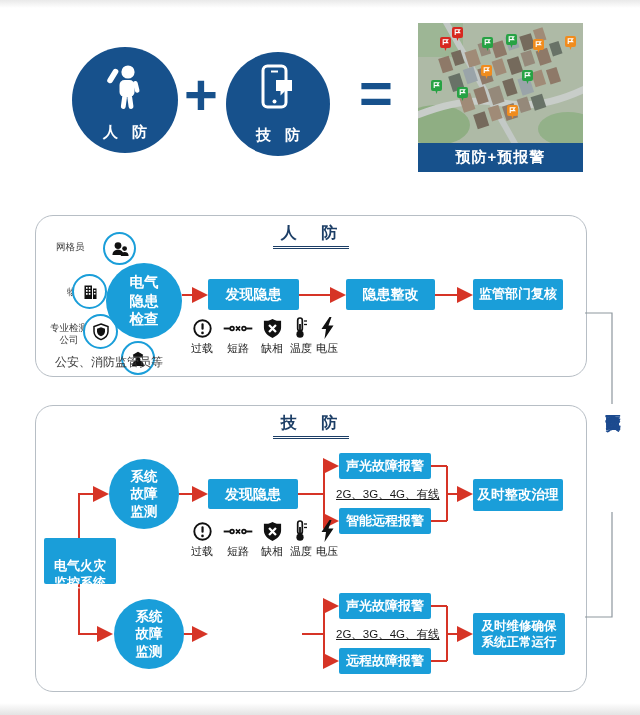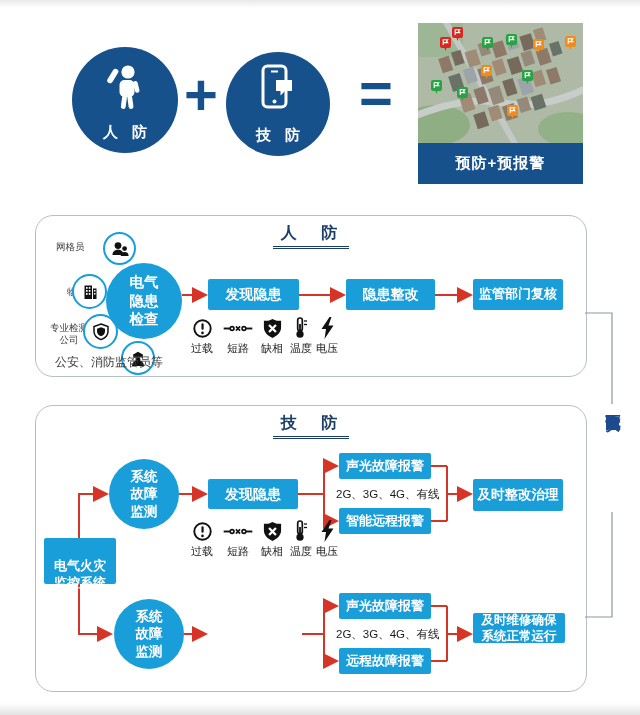--- a/index.html
+++ b/index.html
@@ -8,42 +8,42 @@
   .strip-top{position:absolute;left:0;top:0;width:640px;height:8px;background:linear-gradient(#e9e9e9,#ffffff);}
   .strip-bottom{position:absolute;left:0;top:703px;width:640px;height:12px;background:linear-gradient(#ffffff,#e3e3e3);}
 
   
   .big-circle{position:absolute;border-radius:50%;background:#17518c;display:flex;flex-direction:column;
               align-items:center;justify-content:flex-start;}
   .big-circle .lbl{position:absolute;bottom:11px;width:100%;text-align:center;color:#fff;
                    font-weight:bold;font-size:15px;letter-spacing:5px;text-indent:5px;}
   .op{position:absolute;color:#17518c;font-weight:bold;font-size:58px;line-height:1;text-align:center;}
   .city{position:absolute;left:418px;top:23px;width:165px;height:120px;}
-  .caption{position:absolute;left:418px;top:143px;width:165px;height:41px;background:#17518c;color:#fff;
+  .caption{position:absolute;left:418px;top:143px;width:165px;height:29px;background:#17518c;color:#fff;
            display:flex;align-items:center;justify-content:center;font-weight:bold;font-size:15px;letter-spacing:1px;}
 
   
   .panel{position:absolute;border:1.5px solid #b7bec5;border-radius:18px;background:#fff;}
   .ptitle{position:absolute;top:7px;left:0;right:0;text-align:center;}
   .ptitle span{display:inline-block;font-size:16px;font-weight:bold;color:#1c3e66;letter-spacing:10px;
                padding:0 2px 2px 8px;border-bottom:3px double #1c3e66;}
 
   .box{position:absolute;background:#1a9ed9;color:#fff;font-weight:bold;display:flex;align-items:center;
        justify-content:center;text-align:center;border-radius:2px;line-height:1.3;}
   .circ{position:absolute;background:#1a9ed9;color:#fff;font-weight:bold;border-radius:50%;display:flex;
         align-items:center;justify-content:center;text-align:center;line-height:1.3;}
   .circ .wrap2{width:2.25em;}
   .role-c{position:absolute;background:#fff;border:2px solid #1a9ed9;border-radius:50%;display:flex;
           align-items:center;justify-content:center;}
   .role-l{position:absolute;color:#3a3a3a;font-size:9.5px;line-height:1.25;}
   .hz{position:absolute;width:30px;display:flex;flex-direction:column;align-items:center;}
   .hz .ic{height:22px;display:flex;align-items:flex-end;justify-content:center;}
   .hz .lb{margin-top:2px;font-size:11px;color:#222;white-space:nowrap;}
   .conn{position:absolute;left:0;top:0;pointer-events:none;}
-  .channels{position:absolute;font-size:11.5px;color:#1a1a1a;text-align:right;white-space:nowrap;}
+  .channels{position:absolute;font-size:11.5px;color:#1a1a1a;text-align:right;white-space:nowrap;text-decoration:underline;}
 
   
   .side-label{position:absolute;left:602px;top:403px;width:20px;height:110px;writing-mode:vertical-rl;
               text-orientation:upright;font-size:15px;font-weight:bold;color:#1d4b8f;letter-spacing:0;}
 </style>
 </head>
 <body>
 
 <div class="stage">
   <div class="strip-top"></div>
@@ -353,21 +353,21 @@
       </span>
       <span class="lb">电压</span>
     </div>
 
     <div class="circ" style="left:78px;top:193px;width:70px;height:70px;font-size:13.5px;">
       <span class="wrap2">系统故障监测</span>
     </div>
     <div class="box" style="left:303px;top:187px;width:92px;height:26px;font-size:13px;">声光故障报警</div>
     <div class="channels" style="left:300px;top:221px;width:98px;">2G、3G、4G、有线</div>
     <div class="box" style="left:303px;top:242px;width:92px;height:26px;font-size:13px;">远程故障报警</div>
-    <div class="box" style="left:437px;top:207px;width:92px;height:30px;font-size:12.5px;">
+    <div class="box" style="left:437px;top:207px;width:92px;height:42px;font-size:12.5px;">
       <span style="width:6.3em;">及时维修确保系统正常运行</span>
     </div>
   </div>
 
   <svg class="conn" style="left:585px;top:310px;" width="30" height="310" viewBox="0 0 30 310">
     <path d="M0 3 H27 V94 M27 202 V307 H0" stroke="#8e979e" stroke-width="1.2" fill="none"></path>
   </svg>
   <div class="side-label">全面预防电气火灾</div>
 
 </div>

